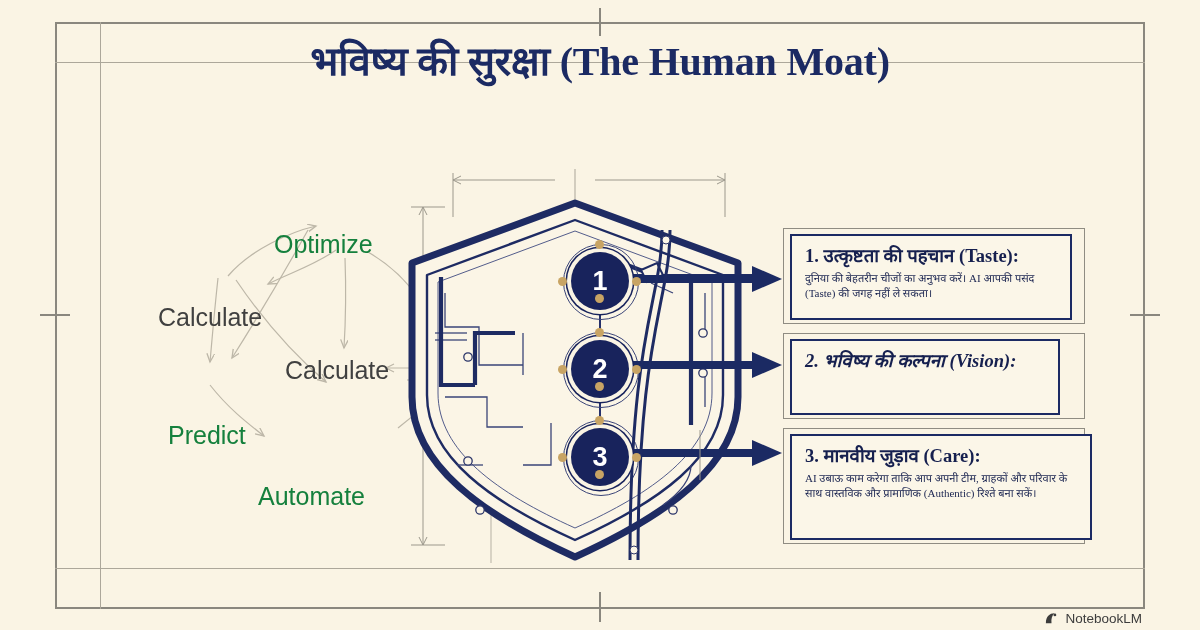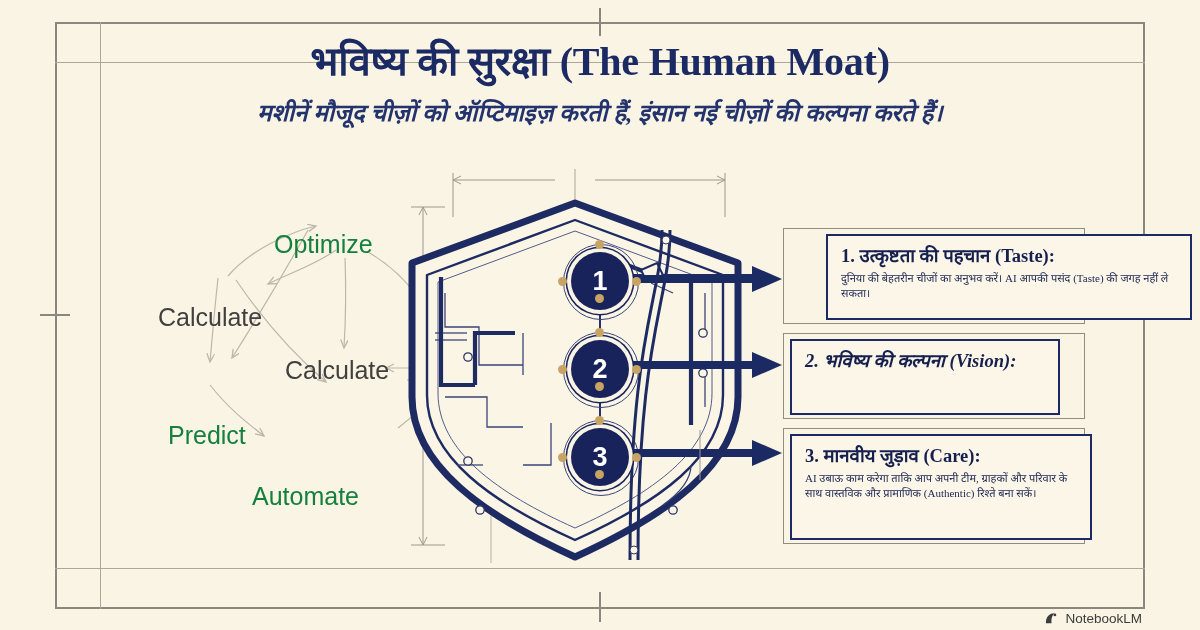--- a/index.html
+++ b/index.html
@@ -214,21 +214,20 @@
   <div class="tick" style="left:599px; top:592px; width:1.5px; height:30px;"></div>
   <div class="tick" style="left:40px;  top:314px; width:30px;  height:1.5px;"></div>
   <div class="tick" style="left:1130px;top:314px; width:30px;  height:1.5px;"></div>
 
   <div class="frame-inner-v" style="left:100px; top:22px;  height:587px;"></div>
   <div class="frame-inner-h" style="left:55px;  top:568px; width:1090px;"></div>
   <div class="frame-inner-h" style="left:55px;  top:62px;  width:1090px;"></div>
 
   <div class="head-wrap">
     <div class="title">भविष्य की सुरक्षा (The Human Moat)</div>
-    <div class="subtitle">मशीनें मौजूद चीज़ों को ऑप्टिमाइज़ करती हैं, इंसान नई चीज़ों की कल्पना करते हैं।</div>
   </div>
 
   <svg class="cluster-svg" viewBox="0 0 330 330">
     <defs>
       <marker id="clusterArrow" markerWidth="9" markerHeight="9" refX="7" refY="3.2" orient="auto">
         <path d="M0,0 L7,3.2 L0,6.4" fill="none" stroke="#BDB7A8" stroke-width="1.1"></path>
       </marker>
     </defs>
     <g stroke="#BDB7A8" stroke-width="1.2" fill="none" marker-end="url(#clusterArrow)">
       <path d="M196,40 C175,55 152,62 128,74"></path>
@@ -240,21 +239,21 @@
       <path d="M168,20 C140,70 116,110 92,148"></path>
       <path d="M70,175 C88,198 106,212 124,226"></path>
       <path d="M258,218 C280,200 296,188 312,178"></path>
     </g>
   </svg>
 
   <div class="word navy" style="left:274px; top:230px;">Optimize</div>
   <div class="word gold" style="left:158px; top:303px;">Calculate</div>
   <div class="word gold" style="left:285px; top:356px;">Calculate</div>
   <div class="word navy" style="left:168px; top:421px;">Predict</div>
-  <div class="word navy" style="left:252px; top:482px;">Automate</div>
+  <div class="word navy" style="left:258px; top:482px;">Automate</div>
 
   <svg style="position:absolute;left:380px;top:358px;width:60px;height:20px;z-index:5;" viewBox="0 0 60 20">
     <path d="M58,10 L8,10" stroke="#BDB7A8" stroke-width="1.2" fill="none"></path>
     <path d="M14,6 L6,10 L14,14" stroke="#BDB7A8" stroke-width="1.2" fill="none"></path>
   </svg>
 
   <svg class="shield-svg" viewBox="0 0 360 415">
 
     <g stroke="#9C988C" stroke-width="1" fill="none">
 
@@ -382,21 +381,21 @@
     <g stroke="#2B3569" stroke-width="1" fill="none">
       <circle cx="66" cy="10" r="4" fill="#FBF5E6"></circle>
       <circle cx="34" cy="320" r="4" fill="#FBF5E6"></circle>
     </g>
     <g stroke="#9C988C" stroke-width="1" fill="none">
       <path d="M100,200 L100,250"></path>
     </g>
   </svg>
 
   <div class="callout-bracket" style="left:783px; top:228px; width:302px; height:96px;"></div>
-  <div class="callout" style="left:790px; top:234px; width:366px; height:86px;margin-left:36px;">
+  <div class="callout" style="left:790px; top:234px; width:282px; height:86px;">
     <div class="callout-inner">
       <div class="callout-title">1. उत्कृष्टता की पहचान (Taste):</div>
       <div class="callout-body">दुनिया की बेहतरीन चीजों का अनुभव करें। AI आपकी पसंद (Taste) की जगह नहीं ले सकता।</div>
     </div>
   </div>
 
   <div class="callout-bracket" style="left:783px; top:333px; width:302px; height:86px;"></div>
   <div class="callout" style="left:790px; top:339px; width:270px; height:76px;font-style:italic;">
     <div class="callout-inner">
       <div class="callout-title">2. भविष्य की कल्पना (Vision):</div>

